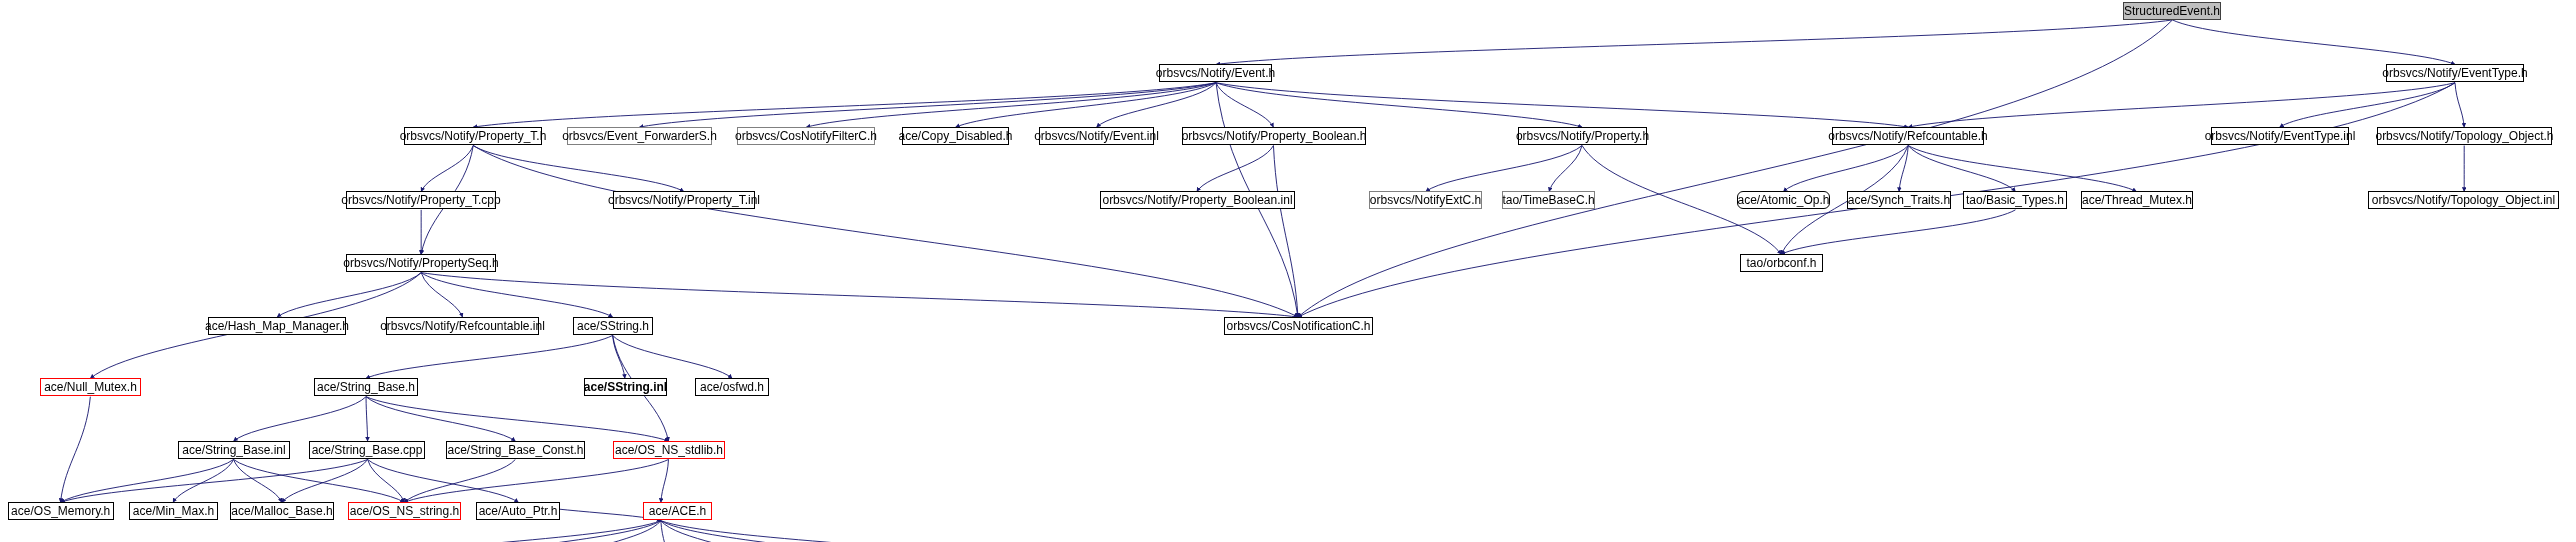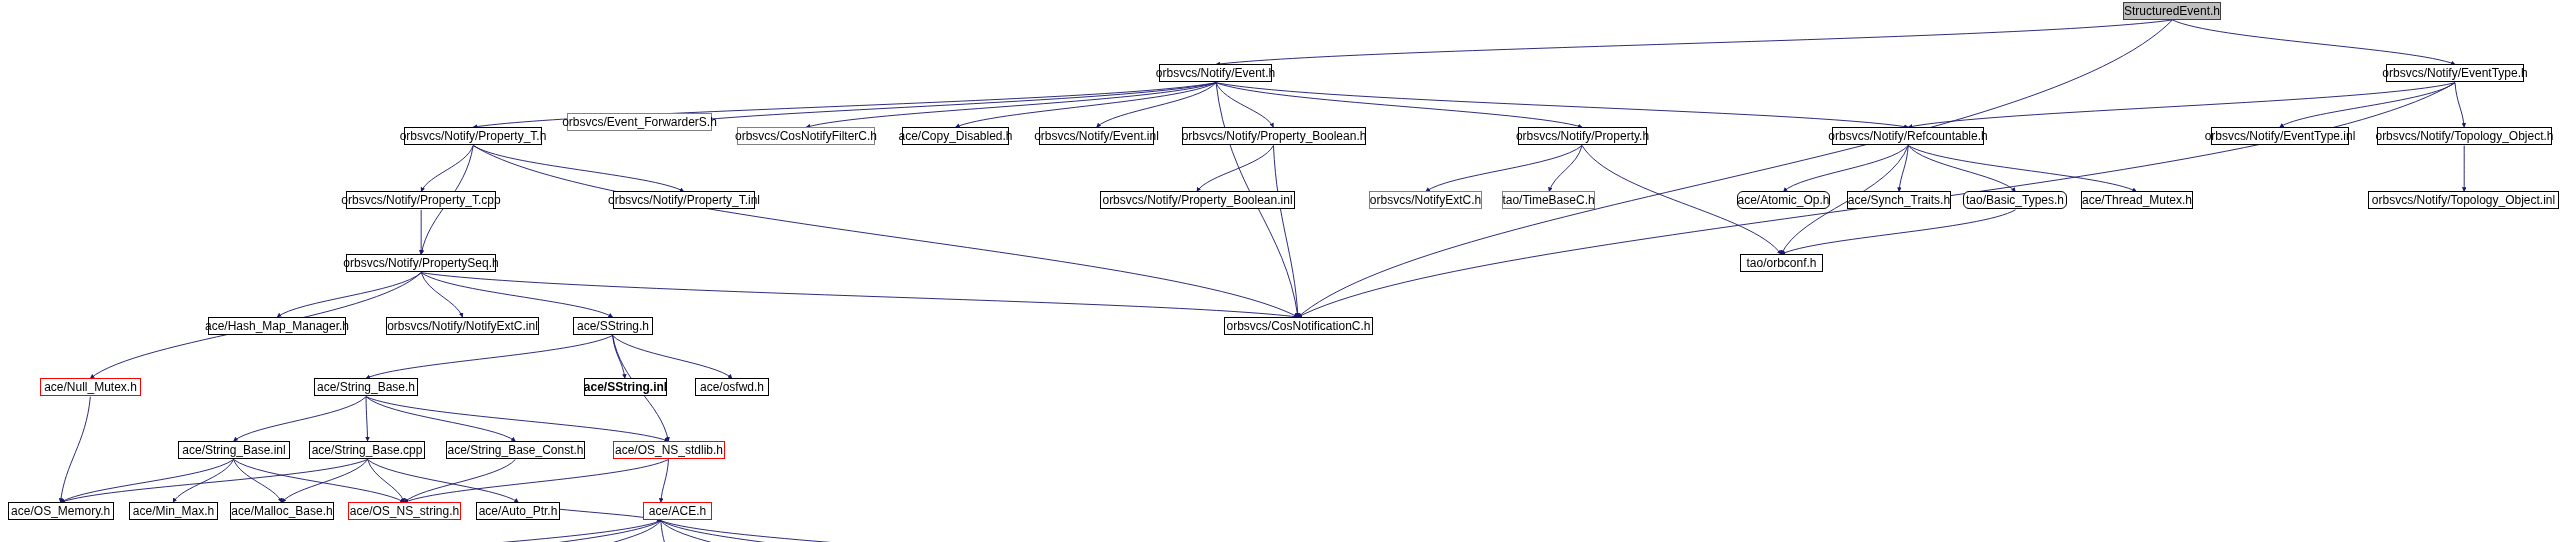--- a/index.html
+++ b/index.html
@@ -138,21 +138,21 @@
       </div>
       <div class="node" style="left: 1159px; top: 64px; width: 113px;">
         <span class="lbl">orbsvcs/Notify/Event.h</span>
       </div>
       <div class="node" style="left: 2386px; top: 64px; width: 138px;">
         <span class="lbl">orbsvcs/Notify/EventType.h</span>
       </div>
       <div class="node" style="left: 404px; top: 127px; width: 138px;">
         <span class="lbl">orbsvcs/Notify/Property_T.h</span>
       </div>
-      <div class="node gray" style="left: 567px; top: 113px; width: 145px;">
+      <div class="node gray" style="left: 567px; top: 127px; width: 145px;">
         <span class="lbl">orbsvcs/Event_ForwarderS.h</span>
       </div>
       <div class="node gray" style="left: 737px; top: 127px; width: 138px;">
         <span class="lbl">orbsvcs/CosNotifyFilterC.h</span>
       </div>
       <div class="node" style="left: 902px; top: 127px; width: 107px;">
         <span class="lbl">ace/Copy_Disabled.h</span>
       </div>
       <div class="node" style="left: 1039px; top: 127px; width: 115px;">
         <span class="lbl">orbsvcs/Notify/Event.inl</span>
@@ -186,21 +186,21 @@
       </div>
       <div class="node gray" style="left: 1502px; top: 191px; width: 93px;">
         <span class="lbl">tao/TimeBaseC.h</span>
       </div>
       <div class="node" style="left: 1737px; top: 191px; width: 93px; border-radius: 6px;">
         <span class="lbl">ace/Atomic_Op.h</span>
       </div>
       <div class="node" style="left: 1847px; top: 191px; width: 104px;">
         <span class="lbl">ace/Synch_Traits.h</span>
       </div>
-      <div class="node" style="left: 1963px; top: 191px; width: 104px; border-radius: 6px;">
+      <div class="node" style="left: 1963px; top: 191px; width: 104px;">
         <span class="lbl">tao/Basic_Types.h</span>
       </div>
       <div class="node" style="left: 2081px; top: 191px; width: 112px;">
         <span class="lbl">ace/Thread_Mutex.h</span>
       </div>
       <div class="node" style="left: 1740px; top: 254px; width: 83px;">
         <span class="lbl">tao/orbconf.h</span>
       </div>
       <div class="node" style="left: 2368px; top: 191px; width: 191px;">
         <span class="lbl">orbsvcs/Notify/Topology_Object.inl</span>
@@ -208,21 +208,21 @@
       <div class="node" style="left: 346px; top: 254px; width: 150px;">
         <span class="lbl">orbsvcs/Notify/PropertySeq.h</span>
       </div>
       <div class="node" style="left: 1224px; top: 317px; width: 149px;">
         <span class="lbl">orbsvcs/CosNotificationC.h</span>
       </div>
       <div class="node" style="left: 208px; top: 317px; width: 138px;">
         <span class="lbl">ace/Hash_Map_Manager.h</span>
       </div>
       <div class="node" style="left: 386px; top: 317px; width: 153px;">
-        <span class="lbl">orbsvcs/Notify/NotifyExtC.inl</span>
+        <span class="lbl">orbsvcs/Notify/Refcountable.inl</span>
       </div>
       <div class="node" style="left: 573px; top: 317px; width: 80px;">
         <span class="lbl">ace/SString.h</span>
       </div>
       <div class="node red" style="left: 40px; top: 378px; width: 101px;">
         <span class="lbl">ace/Null_Mutex.h</span>
       </div>
       <div class="node" style="left: 314px; top: 378px; width: 104px;">
         <span class="lbl">ace/String_Base.h</span>
       </div>

